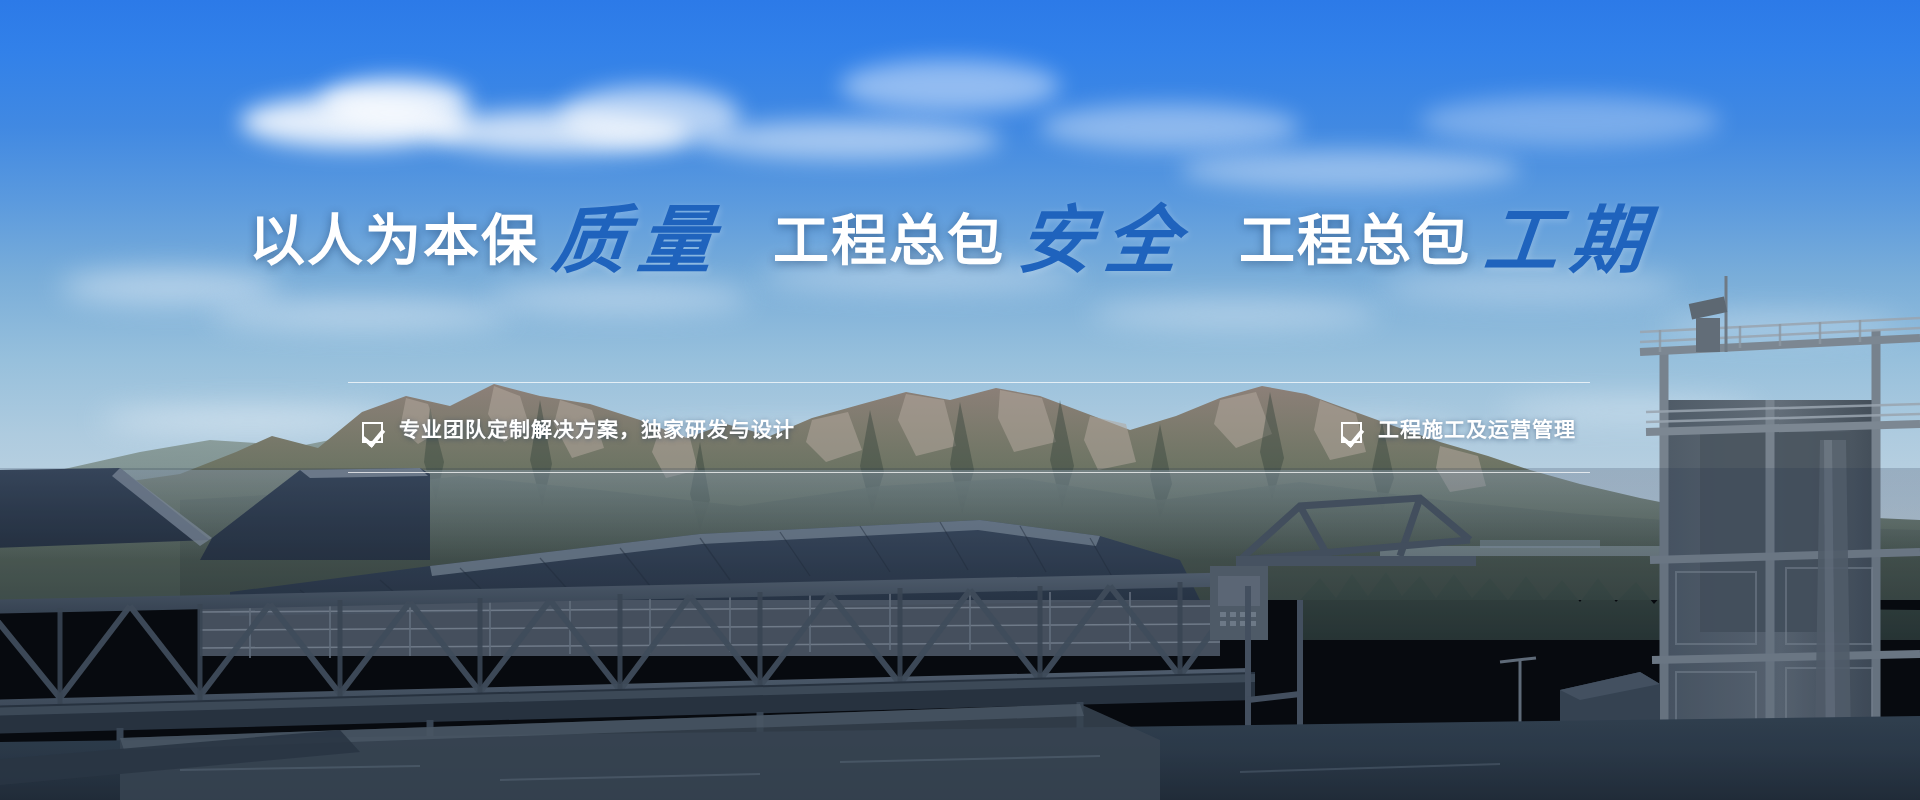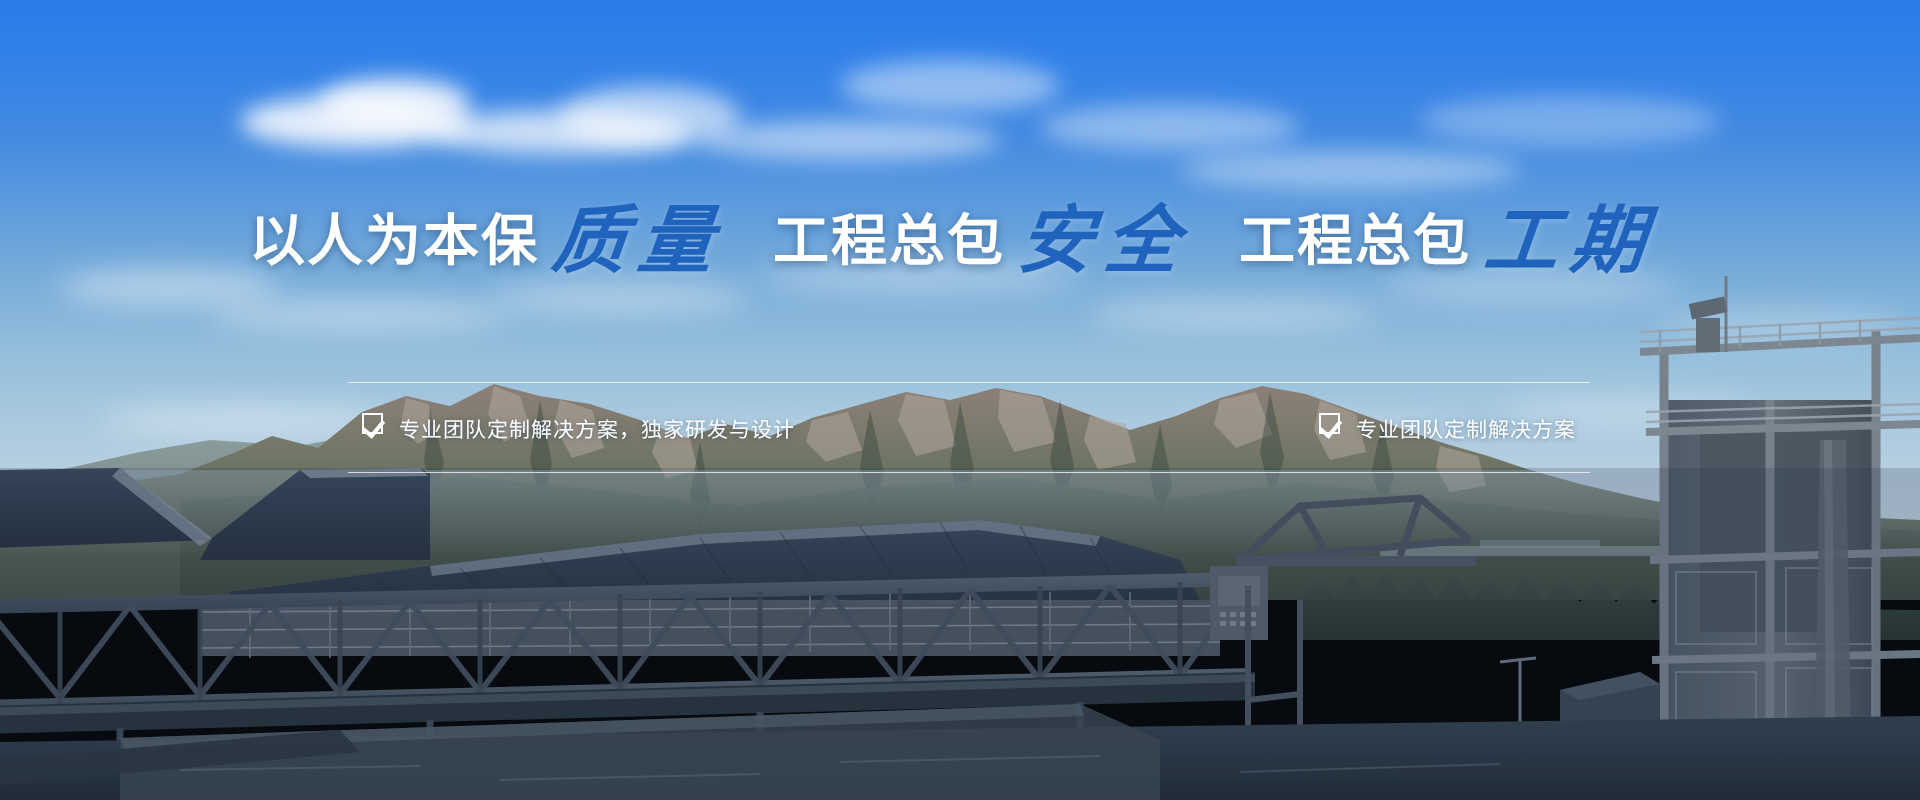--- a/index.html
+++ b/index.html
@@ -70,21 +70,21 @@
   }
   #rule-top{top:382px;}
   #rule-bottom{top:472px;}
 
   .features{
     position:absolute; left:348px; top:408px; width:1242px; height:40px;
     display:flex; align-items:center; justify-content:space-between;
     padding:0 14px;
   }
   .feature{
-    display:flex; align-items:flex-start; white-space:nowrap;
+    display:flex; align-items:flex-end; white-space:nowrap;font-weight:bold;
   }
   .chk{
     display:inline-block;
     width:21px;height:21px;
     border:2px solid #ffffff;
     position:relative;
     margin-right:16px;
     flex:0 0 auto;
   }
   .chk::after{
@@ -422,19 +422,19 @@
 
   <div class="features">
 
     <div class="feature">
       <span class="chk"></span>
       <span class="ftxt">专业团队定制解决方案，独家研发与设计</span>
     </div>
 
     <div class="feature">
       <span class="chk"></span>
-      <span class="ftxt">专业团队定制解决方案</span>
+      <span class="ftxt">工程施工及运营管理</span>
     </div>
 
 
   </div>
 
 </div>
 
 </body></html>

